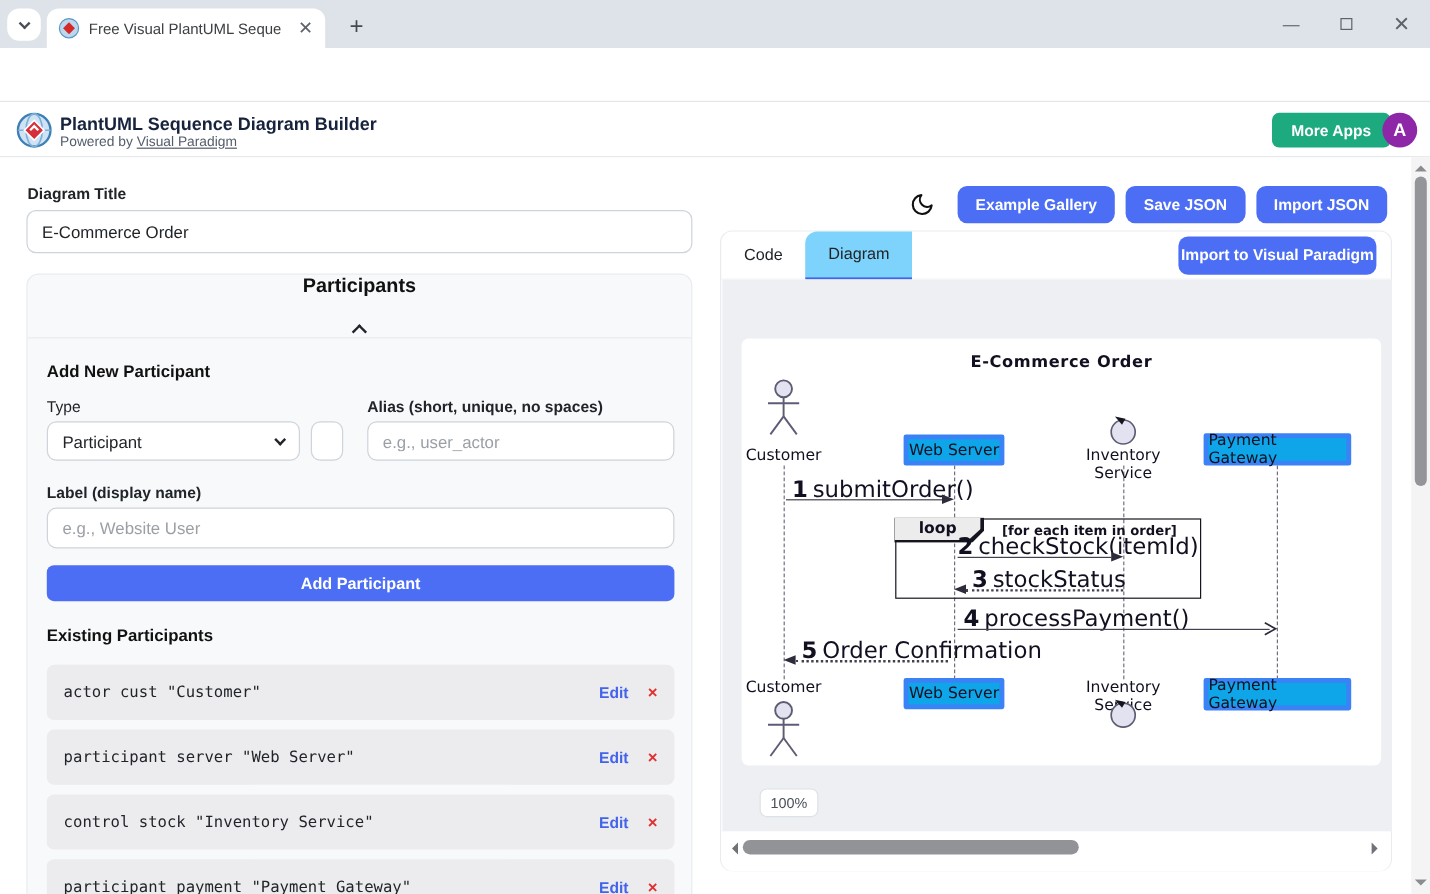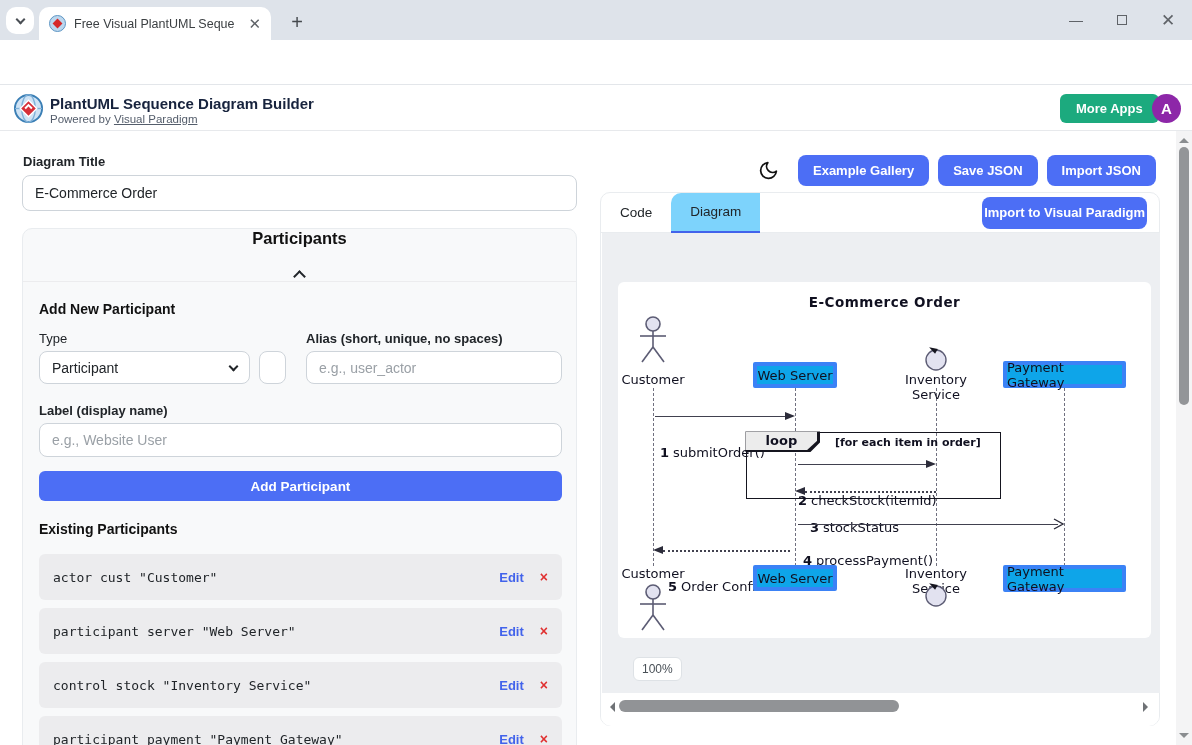--- a/index.html
+++ b/index.html
@@ -132,21 +132,21 @@
   .lifeline { position:absolute; top:106px; height:178px; width:0; border-left:1px dashed #70707f; }
   .pbox { position:absolute; height:26px; background:#0ea5e9; border:4px solid #3b82f6; border-radius:2px;
           display:flex; align-items:center; justify-content:center; font-size:13px; }
   .plabel { position:absolute; text-align:center; font-size:13px; }
   .msg-line { position:absolute; height:0; border-top:1px solid #41414f; }
   .msg-line.dotted { border-top-style:dotted; border-top-width:2px; }
   .ah-r { position:absolute; width:0; height:0; border-style:solid; border-width:4.5px 0 4.5px 10px;
           border-color:transparent transparent transparent #2c2c3a; }
   .ah-l { position:absolute; width:0; height:0; border-style:solid; border-width:4.5px 10px 4.5px 0;
           border-color:transparent #2c2c3a transparent transparent; }
-  .mlabel { position:absolute; font-size:13px; white-space:nowrap;margin-top:48px; }
+  .mlabel { position:absolute; font-size:19px; white-space:nowrap; }
   .mlabel b { margin-right:4px; }
   .loopframe { position:absolute; left:128px; top:150px; width:255px; height:67px; border:1.6px solid #15151f; }
   .loop-tab-o { position:absolute; left:-1.6px; top:-1.6px; width:75px; height:21px; background:#15151f;
                 clip-path:polygon(0 0,100% 0,100% 50%,86% 100%,0 100%); }
   .loop-tab-i { position:absolute; left:0; top:0; width:72px; height:19px; background:#ececec;
                 clip-path:polygon(0 0,100% 0,100% 48%,85% 100%,0 100%); display:flex; align-items:center;
                 justify-content:center; font-size:13px; font-weight:bold; }
   .guard { position:absolute; left:88px; top:3px; width:170px; font-size:11px; font-weight:bold; }
 </style>
 </head>

